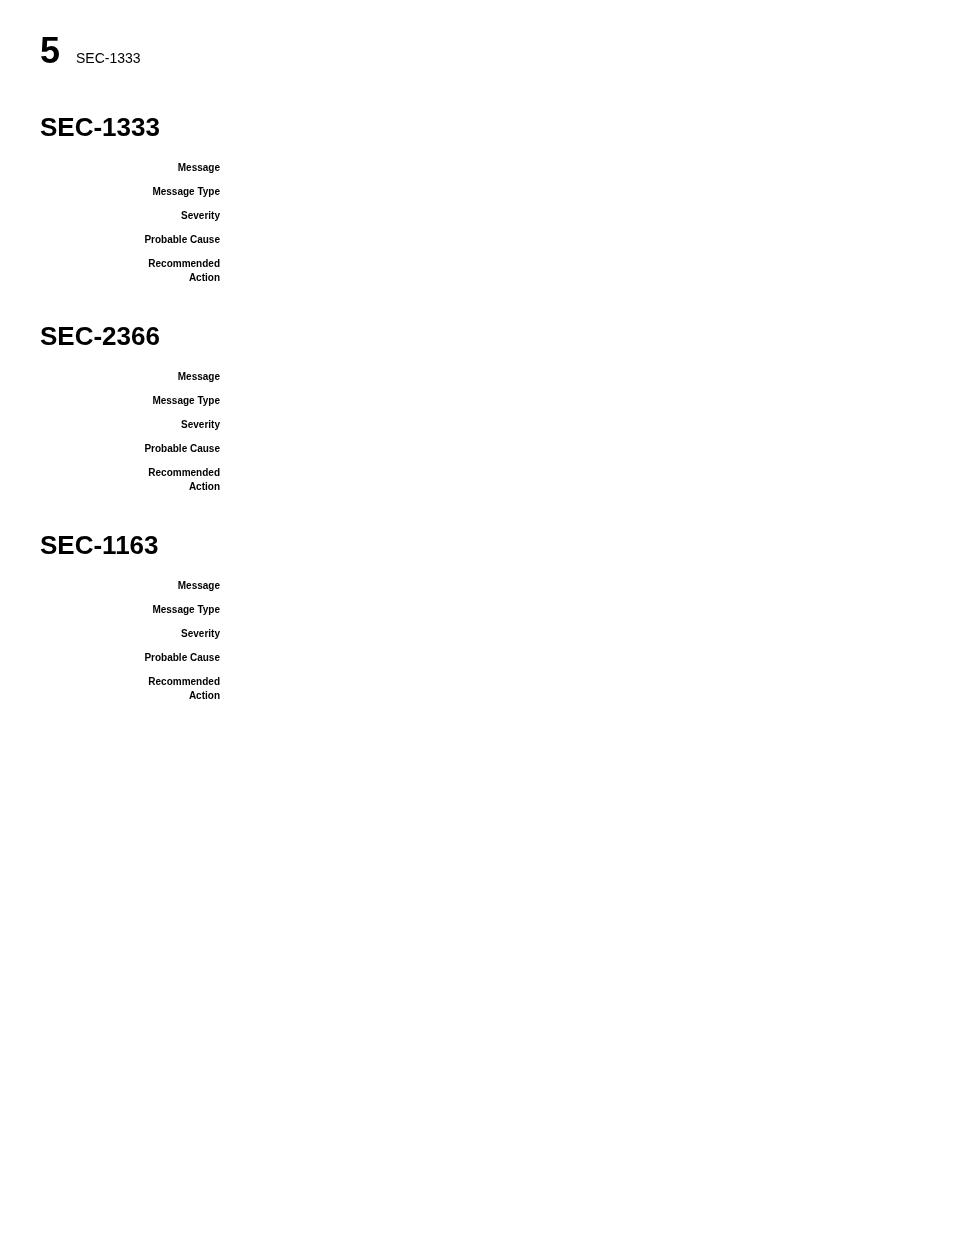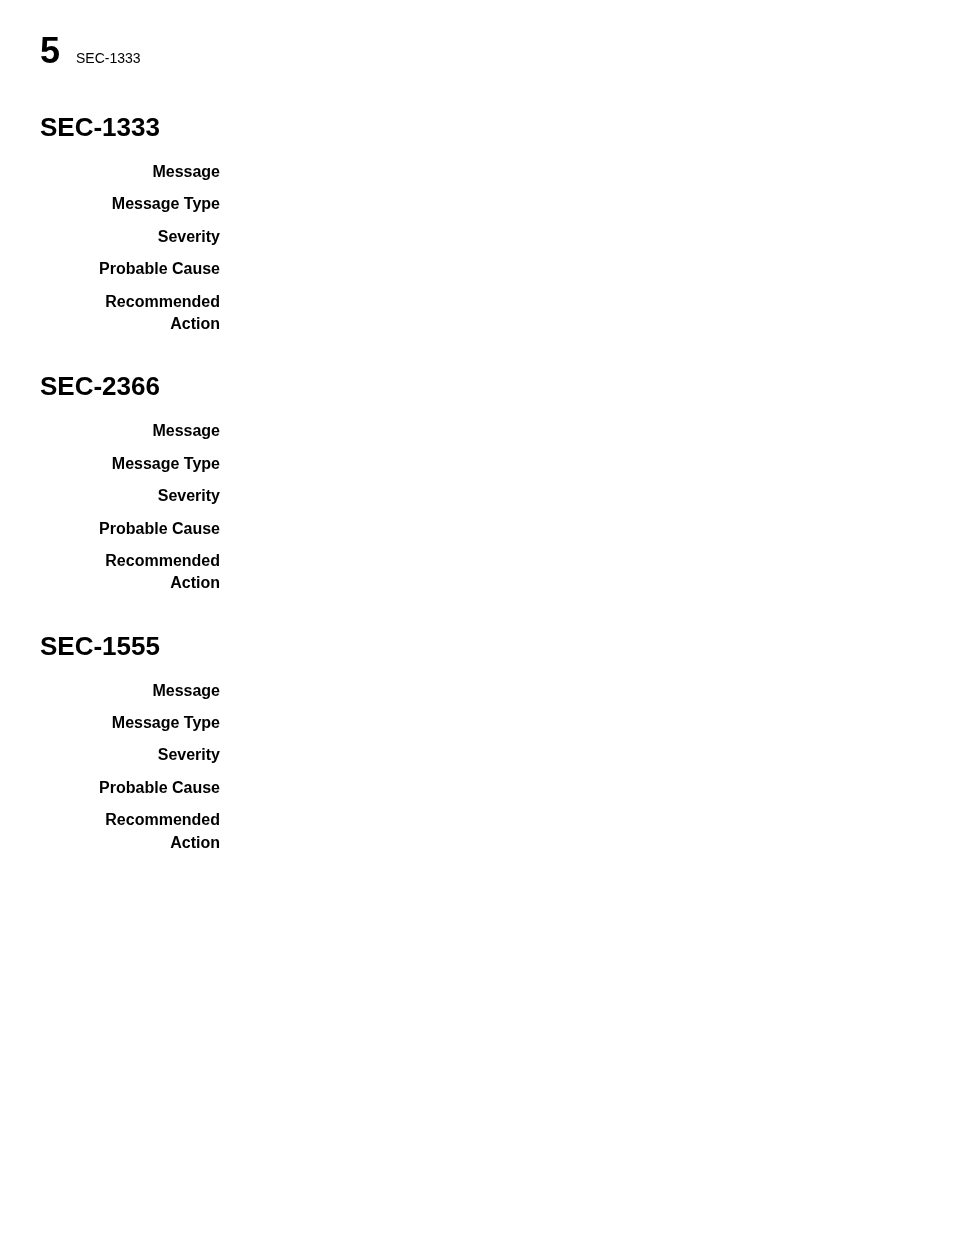--- a/index.html
+++ b/index.html
@@ -46,21 +46,21 @@
 
     .field-row {
       display: flex;
       margin-bottom: 10px;
       padding-left: 0;
     }
 
     .field-label {
       width: 200px;
       min-width: 200px;
-      font-size: 16px;
+      font-size: 10px;
       font-weight: bold;
       text-align: right;
       padding-right: 20px;
       line-height: 1.4;
     }
 
     .field-value {
       flex: 1;
       font-size: 13px;
       color: #000;
@@ -115,21 +115,21 @@
       <div class="field-row">
         <div class="field-label">Probable Cause</div>
         <div class="field-value"></div>
       </div>
       <div class="field-row">
         <div class="field-label">Recommended<br>Action</div>
         <div class="field-value"></div>
       </div>
     </div>
     <div class="section">
-      <div class="section-title">SEC-1555</div>
+      <div class="section-title">SEC-1163</div>
       <div class="field-row">
         <div class="field-label">Message</div>
         <div class="field-value"></div>
       </div>
       <div class="field-row">
         <div class="field-label">Message Type</div>
         <div class="field-value"></div>
       </div>
       <div class="field-row">
         <div class="field-label">Severity</div>

